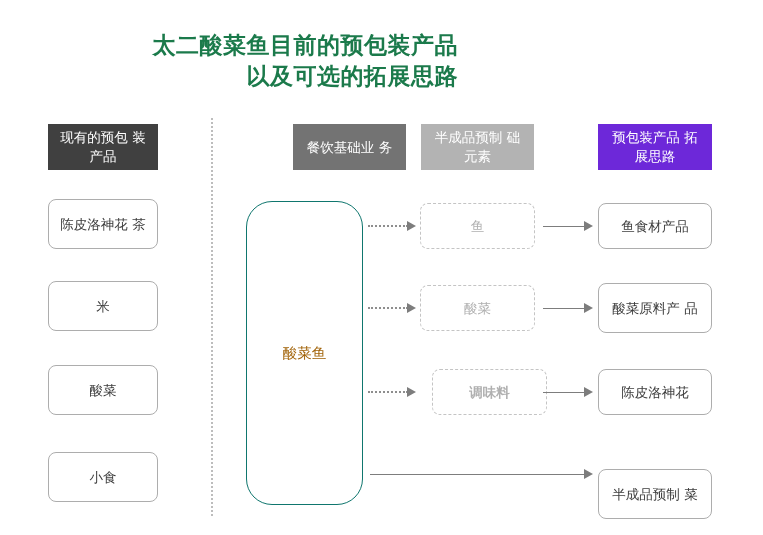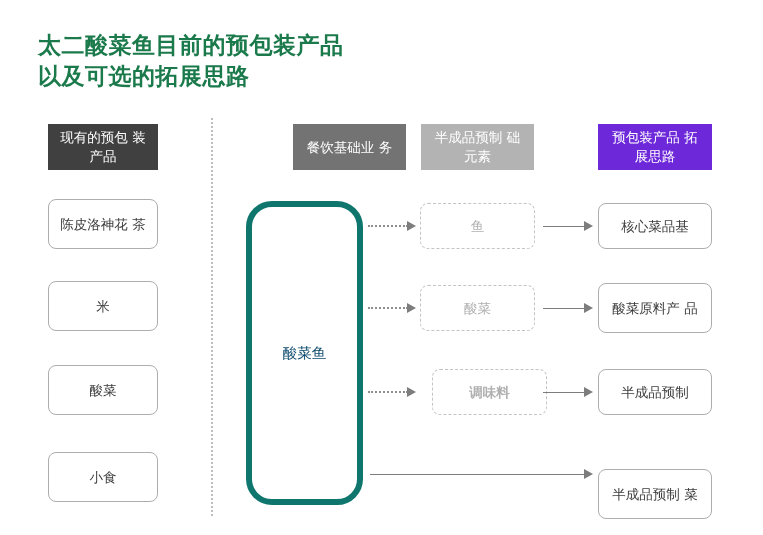--- a/index.html
+++ b/index.html
@@ -24,21 +24,21 @@
     position: absolute;
     left: 38px;
     top: 30px;
     width: 420px;
     color: #1b7a4b;
     font-size: 23px;
     font-weight: bold;
     line-height: 31px;
     letter-spacing: 0.5px;
   }
-  .title-line { display: block; }
+  .title-line { display: block; text-align: right; }
 
   
   .logo {
     position: absolute;
     left: 596px;
     top: 44px;
     display: flex;
     align-items: center;
     gap: 9px;
   }
@@ -122,23 +122,23 @@
     border: 1px solid #adadad;
     background: #ffffff;
     color: #3c3c3c;
   }
   .node.dashed {
     border: 1px dashed #c4c4c4;
     background: #ffffff;
     color: #b0b0b0;
   }
   .node.tall {
-    border: 6px solid #0f766e;
-    background: #ffffff;
-    color: #0c4a6e;
+    border: 1px solid #0f766e;
+    background: #ffffff;
+    color: #a16207;
     border-radius: 26px;
     font-size: 14.5px;
   }
 
   
   .arrow {
     position: absolute;
     height: 10px;
     display: flex;
     align-items: center;
@@ -193,24 +193,24 @@
   <div class="node solid" style="left:48px; top:281px; width:110px; height:50px;">米</div>
   <div class="node solid" style="left:48px; top:365px; width:110px; height:50px;">酸菜</div>
   <div class="node solid" style="left:48px; top:452px; width:110px; height:50px;">小食</div>
 
   <div class="node tall" style="left:246px; top:201px; width:117px; height:304px;">酸菜鱼</div>
 
   <div class="node dashed" style="left:420px; top:203px; width:115px; height:46px;">鱼</div>
   <div class="node dashed" style="left:420px; top:285px; width:115px; height:46px;">酸菜</div>
   <div class="node dashed" style="left:432px; top:369px; width:115px; height:46px;font-weight:bold;">调味料</div>
 
-  <div class="node solid" style="left:598px; top:203px; width:114px; height:46px;">核心菜品基</div>
+  <div class="node solid" style="left:598px; top:203px; width:114px; height:46px;">鱼食材产品</div>
   <div class="node solid" style="left:598px; top:283px; width:114px; height:50px;">酸菜原料产
 品</div>
-  <div class="node solid" style="left:598px; top:369px; width:114px; height:46px;">半成品预制</div>
+  <div class="node solid" style="left:598px; top:369px; width:114px; height:46px;">陈皮洛神花</div>
   <div class="node solid" style="left:598px; top:449px; width:114px; height:50px;margin-top:20px;">半成品预制
 菜</div>
 
   <div class="arrow" style="left:368px; top:221px; width:48px;">
     <div class="shaft-dotted"></div>
     <div class="head"></div>
   </div>
   <div class="arrow" style="left:368px; top:303px; width:48px;">
     <div class="shaft-dotted"></div>
     <div class="head"></div>

